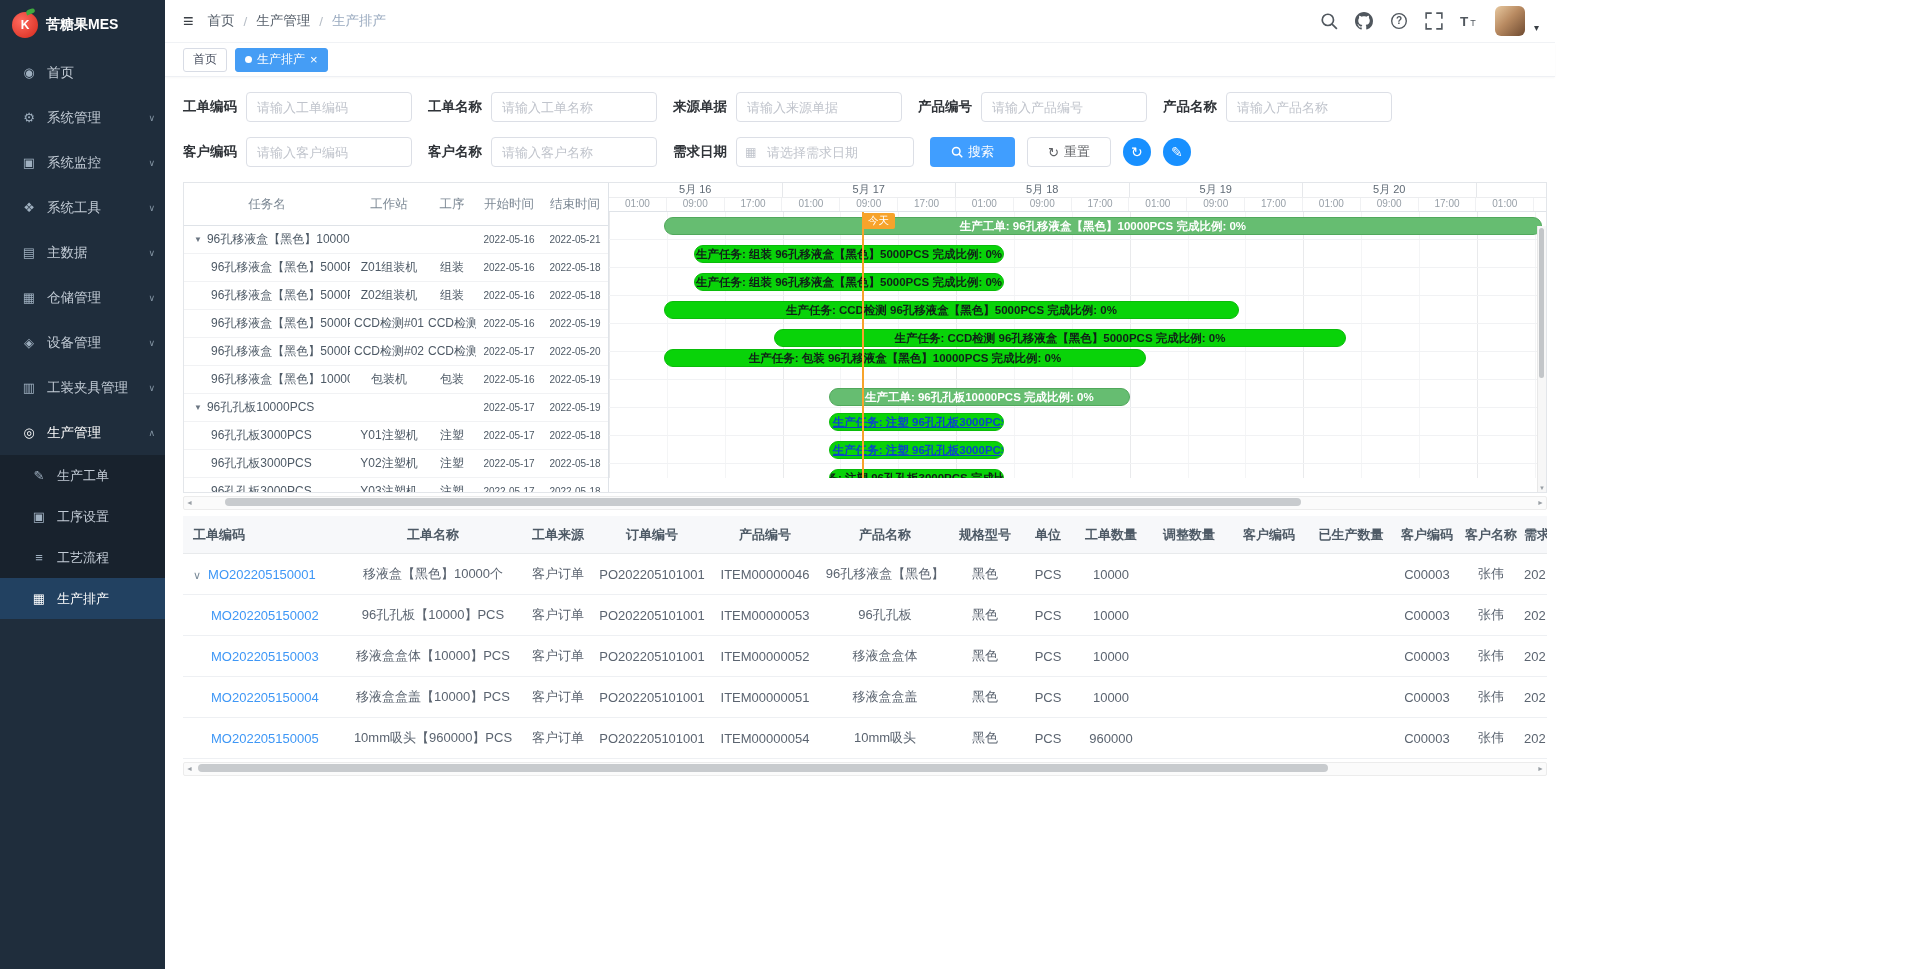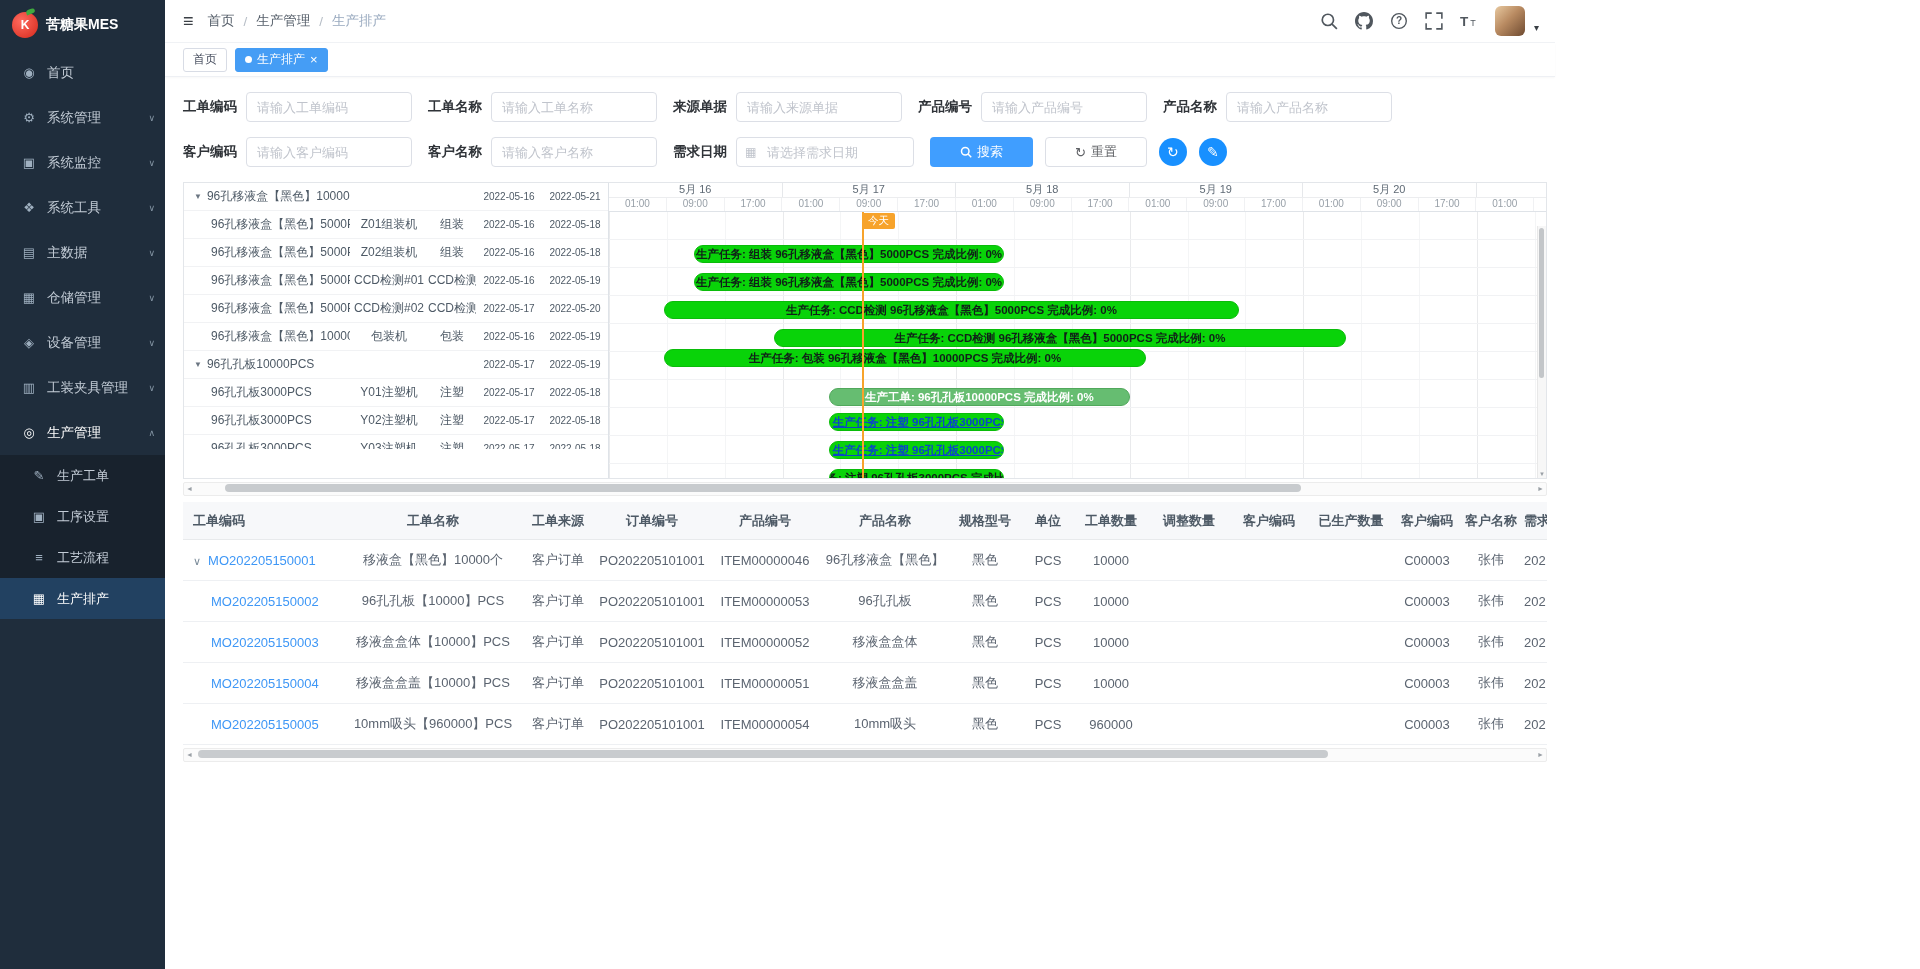--- a/index.html
+++ b/index.html
@@ -47,21 +47,21 @@
   .f-row{display:flex;align-items:center;margin-bottom:15px;}
   .f-groups{display:flex;align-items:center;gap:16px;}
   .f-group{display:flex;align-items:center;gap:9px;}
   .f-label{font-size:13.5px;font-weight:bold;color:#2f3338;white-space:nowrap;}
   .f-input-wrap{position:relative;display:inline-flex;}
   .f-input{width:166px;height:30px;box-sizing:border-box;border:1px solid #dcdfe6;border-radius:4px;padding:12px 10px;font-size:13px;color:#606266;outline:none;background:#fff;font-family:inherit;}
   .f-input::placeholder{color:#c0c4cc;}
   .f-input-wrap.date .f-input{width:178px;padding-left:30px;}
   .cal-icon{position:absolute;left:9px;top:50%;transform:translateY(-50%);color:#c0c4cc;font-size:12px;z-index:1;}
   .f-actions{display:flex;align-items:center;gap:12px;margin-left:16px;}
-  .btn{height:30px;display:inline-flex;align-items:center;gap:5px;padding:0 29px;border-radius:4px;border:1px solid transparent;font-size:13px;cursor:pointer;font-family:inherit;}
+  .btn{height:30px;display:inline-flex;align-items:center;gap:5px;padding:0 20px;border-radius:4px;border:1px solid transparent;font-size:13px;cursor:pointer;font-family:inherit;}
   .btn-primary{background:#409eff;color:#fff;}
   .btn-default{background:#fff;border-color:#dcdfe6;color:#606266;}
   .bicon{font-size:13px;display:inline-flex;}
   .btn-circle{width:28px;height:28px;border-radius:50%;border:none;background:#1890ff;color:#fff;font-size:14px;display:inline-flex;align-items:center;justify-content:center;cursor:pointer;}
 
   
   .gantt{margin:0 8px 0 18px;border:1px solid #e3e6ea;display:flex;position:relative;background:#fff;}
   .g-left{width:424px;min-width:424px;border-right:1px solid #dfe3e8;}
   .g-left-header{height:42px;display:flex;align-items:center;border-bottom:1px solid #dfe3e8;color:#7c8894;font-size:12.5px;}
   .g-col{text-align:center;}
@@ -326,20 +326,27 @@
             </button>
           <button class="btn-circle">
               <span>✎</span>
             </button>
         </div>
       </div>
     </section>
 
     <section class="gantt">
       <div class="g-left">
+        <div class="g-left-header" id="glh">
+            <div class="g-col g-c0">任务名</div>
+            <div class="g-col g-c1">工作站</div>
+            <div class="g-col g-c2">工序</div>
+            <div class="g-col g-c3">开始时间</div>
+            <div class="g-col g-c4">结束时间</div>
+          </div>
         <div class="g-rows" id="glrows">
             <div class="g-row">
               <div class="g-cell g-c0">
                 <span class="g-caret">▼</span>
                 <span class="g-task-text">96孔移液盒【黑色】10000PCS</span>
               </div>
               <div class="g-cell g-c1"></div>
               <div class="g-cell g-c2"></div>
               <div class="g-cell g-c3">2022-05-16</div>
               <div class="g-cell g-c4">2022-05-21</div>
@@ -461,20 +468,21 @@
             <div class="g-line"></div>
             <div class="g-line"></div>
             <div class="g-line"></div>
             <div class="g-line"></div>
             <div class="g-line"></div>
             <div class="g-line"></div>
             <div class="g-line"></div>
             <div class="g-line"></div>
             <div class="g-line"></div>
             <div class="g-line"></div>
+            <div class="bar bar-order" style="left: 55px; width: 877.8px; top: 5px;">生产工单: 96孔移液盒【黑色】10000PCS 完成比例: 0%</div>
             <div class="bar bar-task" style="left: 85.3px; width: 309.5px; top: 33px;">生产任务: 组装 96孔移液盒【黑色】5000PCS 完成比例: 0%</div>
             <div class="bar bar-task" style="left: 85.3px; width: 309.5px; top: 61px;">生产任务: 组装 96孔移液盒【黑色】5000PCS 完成比例: 0%</div>
             <div class="bar bar-task" style="left: 55px; width: 574.8px; top: 89px;">生产任务: CCD检测 96孔移液盒【黑色】5000PCS 完成比例: 0%</div>
             <div class="bar bar-task" style="left: 164.9px; width: 572px; top: 117px;">生产任务: CCD检测 96孔移液盒【黑色】5000PCS 完成比例: 0%</div>
             <div class="bar bar-task" style="left: 55px; width: 482px; top: 137px;">生产任务: 包装 96孔移液盒【黑色】10000PCS 完成比例: 0%</div>
             <div class="bar bar-order" style="left: 219.8px; width: 301px; top: 176px;">生产工单: 96孔孔板10000PCS 完成比例: 0%</div>
             <div class="bar bar-task-selected" style="left: 219.8px; width: 175px; top: 201px;">生产任务: 注塑 96孔孔板3000PCS 完成比例: 0%</div>
             <div class="bar bar-task-selected" style="left: 219.8px; width: 175px; top: 229px;">生产任务: 注塑 96孔孔板3000PCS 完成比例: 0%</div>
             <div class="bar bar-task" style="left: 219.8px; width: 175px; top: 257px;">生产任务: 注塑 96孔孔板3000PCS 完成比例: 0%</div>
             <div class="today-line" style="left: 253.1px;"></div>

